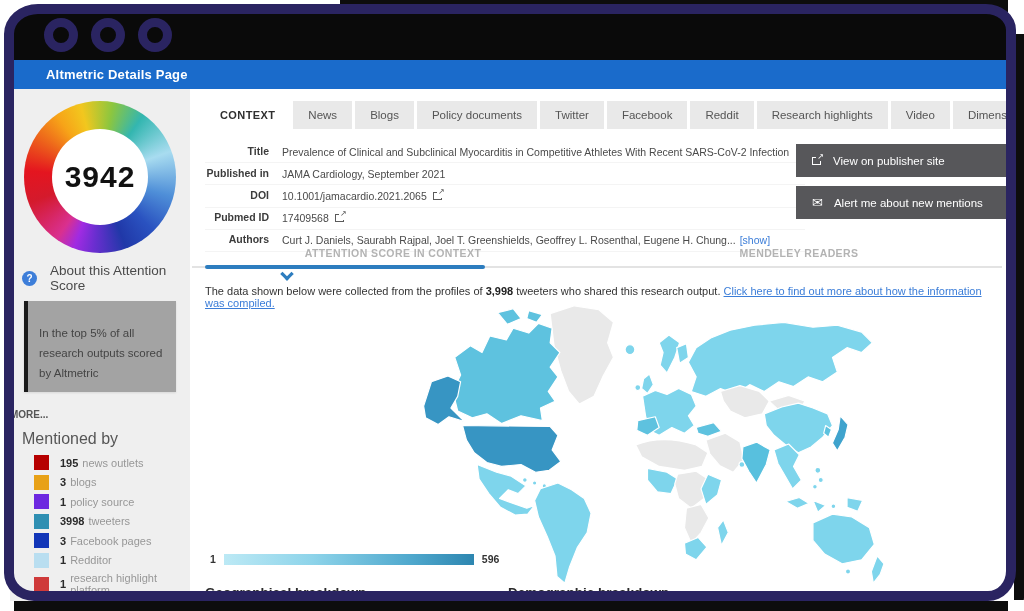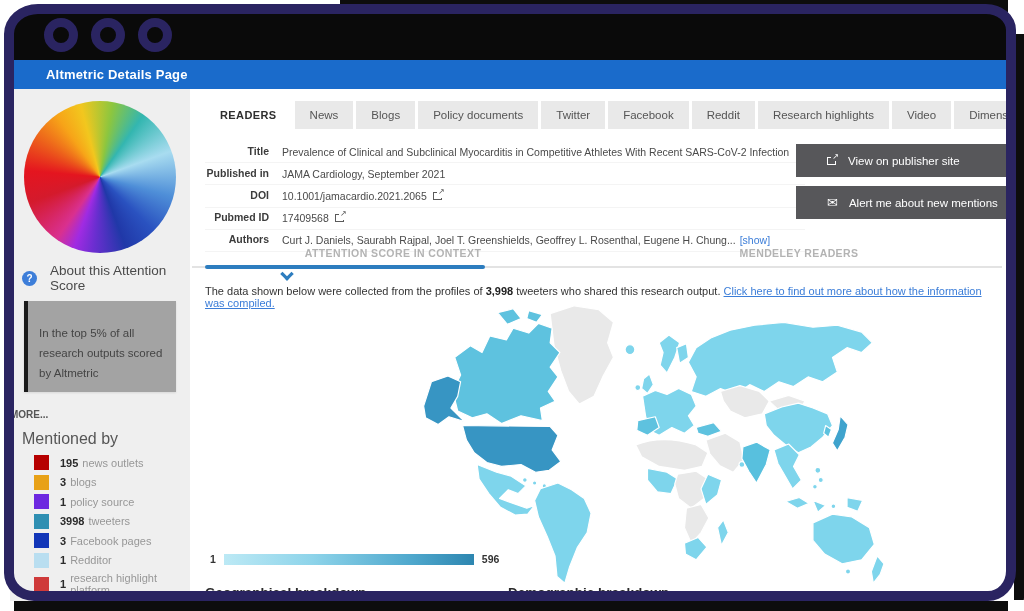--- a/index.html
+++ b/index.html
@@ -63,21 +63,21 @@
 
   .details { position:absolute; top:52px; left:15px; width:600px; }
   .drow { display:flex; padding:3.5px 0; border-bottom:1px solid #f4f4f4; }
   .dlabel { width:64px; min-width:64px; text-align:right; font-size:10.5px; font-weight:bold; color:#3c3c3c; }
   .dvalue { padding-left:13px; font-size:10.5px; color:#4a4a4a; line-height:1.35; }
   .ext { display:inline-block; position:relative; width:9px; height:8px; border:1.2px solid #5a5a5a; margin-left:6px; top:0px; }
   .ext::after { content:"\2197"; position:absolute; top:-6px; right:-4px; font-size:8px; color:#5a5a5a; background:#fff; padding-left:1px; }
   .show-link { color:#3b7dd8; margin-left:4px; }
 
   .action-btn { position:absolute; right:0; width:216px; height:33px; background:#57575a; color:#fff;
-    display:flex; align-items:center; padding-left:31px; font-size:11.5px; cursor:pointer; }
+    display:flex; align-items:center; padding-left:16px; font-size:11.5px; cursor:pointer; }
   .action-btn.first { top:55px; }
   .action-btn.second { top:97px; }
   .ext-w { display:inline-block; position:relative; width:9px; height:8px; border:1.2px solid #fff; margin-right:12px; }
   .ext-w::after { content:"\2197"; position:absolute; top:-6px; right:-4px; font-size:8px; color:#fff; background:#57575a; padding-left:1px; }
   .mail-icon { margin-right:11px; font-size:13px; }
   .mail-icon::after { content:"\2709"; }
 
   .subtabs { position:absolute; top:158px; left:0; right:10px; display:flex; }
   .subtab { flex:1; text-align:center; font-size:10.5px; font-weight:bold; letter-spacing:.4px; color:#b3b3b3; cursor:pointer; }
   .subtab.active { color:#2d7dbf; }
@@ -118,20 +118,23 @@
 
   <div class="titlebar">
     <span>Altmetric Details Page</span>
   </div>
 
   <div class="content">
 
     <div class="sidebar">
       <div class="donut-wrap">
         <div class="donut"></div>
+        <div class="donut-hole">
+          <span class="donut-score">3942</span>
+        </div>
       </div>
 
       <div class="about-row">
         <span class="help-icon"></span>
         <span class="about-label">About this Attention Score</span>
       </div>
 
       <div class="score-quote">In the top 5% of all research outputs scored by Altmetric</div>
       <div class="more">MORE...</div>
 
@@ -176,21 +179,21 @@
         <span class="swatch" style="background: rgb(140, 197, 100);"></span>
         <span class="cnt">1</span>
         <span class="lbl">video uploader</span>
       </div>
 
     </div>
 
     <div class="main">
 
       <div class="tabs">
-        <div class="tab active">READERS</div>
+        <div class="tab active">CONTEXT</div>
         <div class="tab">News</div>
         <div class="tab">Blogs</div>
         <div class="tab">Policy documents</div>
         <div class="tab">Twitter</div>
         <div class="tab">Facebook</div>
         <div class="tab">Reddit</div>
         <div class="tab">Research highlights</div>
         <div class="tab">Video</div>
         <div class="tab">Dimensions citations</div>
       </div>

